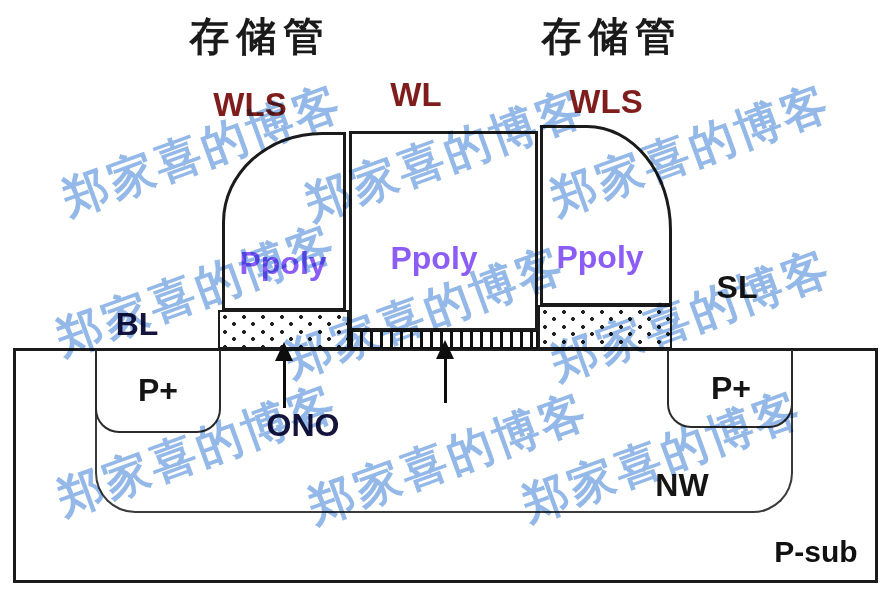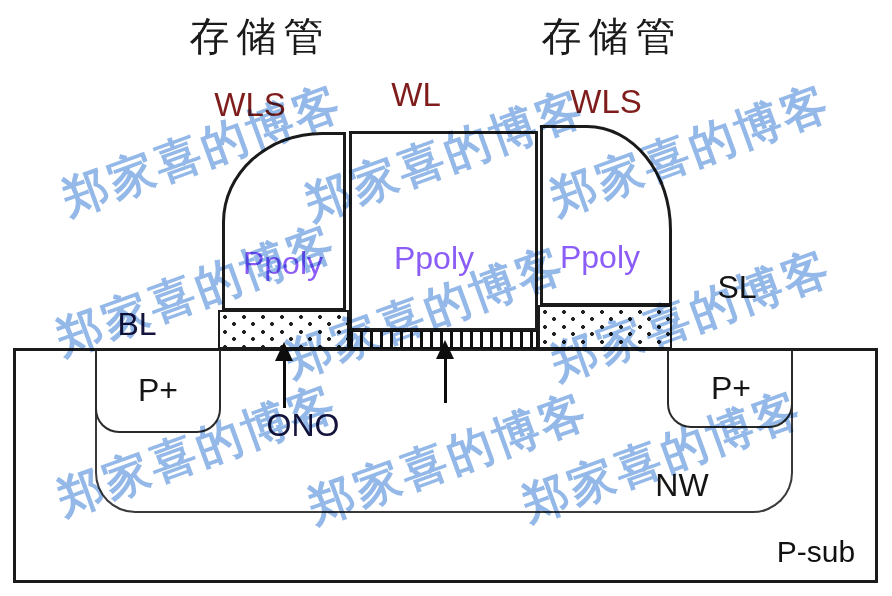--- a/index.html
+++ b/index.html
@@ -1,20 +1,20 @@
 <!DOCTYPE html>
 <html><head>
 <meta charset="utf-8">
 <style>
   html,body{margin:0;padding:0;background:#fff;}
   #stage{
     position:relative;width:892px;height:596px;background:#ffffff;overflow:hidden;
     font-family:"Liberation Sans","DejaVu Sans",sans-serif;color:#161616;
   }
-  .lbl{position:absolute;transform:translate(-50%,-50%);font-weight:normal;white-space:nowrap;line-height:1;}
+  .lbl{position:absolute;transform:translate(-50%,-50%);font-weight:bold;white-space:nowrap;line-height:1;}
   .title-cjk{font-size:40px;letter-spacing:7px;color:#1a1a1a;}
   .wl-lbl{font-size:33px;color:#7f1d1d;}
   .ppoly-lbl{font-size:32px;color:#8b5cf6;}
   .region-lbl{font-size:32px;color:#151515;}
   .bl-lbl,.ono-lbl{color:#14143c;font-size:32px;}
   .gox-lbl{font-size:38px;letter-spacing:4px;color:#0d0d0d;}
   .psub-lbl{font-size:30px;color:#111;}
 
   .shape{position:absolute;box-sizing:border-box;background:#fff;}
   #gate-left{left:222px;top:132px;width:124px;height:179px;border:3px solid #1b1b1b;border-top-left-radius:100px 90px;}

